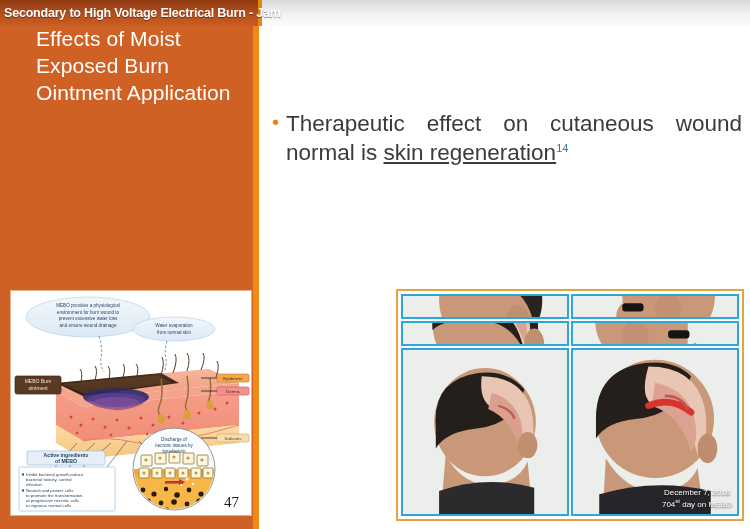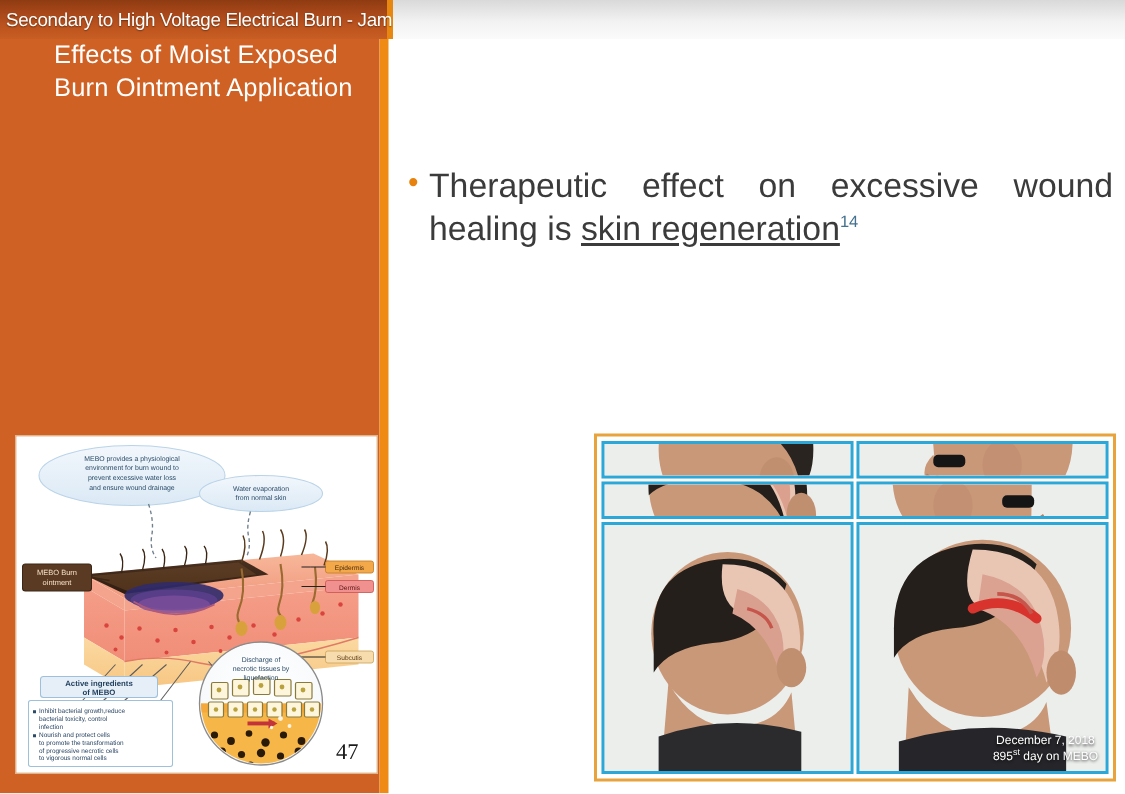--- a/index.html
+++ b/index.html
@@ -46,21 +46,21 @@
     width: 4px;
     height: 26px;
     background: #e8870f;
   }
   #titlebar-text {
     position: absolute;
     left: 4px; top: 0;
     height: 26px;
     line-height: 26px;
     font-size: 12.5px;
-    font-weight: normal;
+    font-weight: bold;
     color: #ffffff;
     white-space: nowrap;
     letter-spacing: -0.2px;
     text-shadow: 0 1px 1px rgba(0,0,0,0.45);
   }
 
   
   #left-panel {
     position: absolute;
     left: 0; top: 26px;
@@ -73,21 +73,21 @@
     left: 253px; top: 26px;
     width: 6px;
     height: 503px;
     background: #ef8b15;
   }
   #heading {
     position: absolute;
     left: 36px;
     top: 26px;
     width: 215px;
-    font-size: 17px;
+    font-size: 21px;
     line-height: 1.28;
     color: #ffffff;
     font-weight: normal;
     letter-spacing: 0.1px;
   }
 
   
   #figure-left {
     position: absolute;
     left: 10px;
@@ -444,21 +444,21 @@
       <text x="163" y="156" font-family="Liberation Sans, sans-serif" font-size="4.6" fill="#2a4a66" text-anchor="middle">necrotic tissues by</text>
       <text x="163" y="162" font-family="Liberation Sans, sans-serif" font-size="4.6" fill="#2a4a66" text-anchor="middle">liquefaction</text>
     </svg>
     <div id="fig-pagenum">47</div>
   </div>
 
   <div id="body-area">
 
 
     <div class="bullet-block" id="bullet-2">
-      <span>Therapeutic effect on excessive wound healing is </span><span class="underline-phrase">skin regeneration</span><sup class="ref-dark">14</sup>
+      <span>Therapeutic effect on cutaneous wound normal is </span><span class="underline-phrase">skin regeneration</span><sup class="ref-dark">14</sup>
     </div>
 
   </div>
 
   <div id="figure-right">
     <div id="photo-grid">
 
       <div class="photo-cell">
         <svg viewBox="0 0 100 100" preserveAspectRatio="xMidYMid slice">
           <rect width="100" height="100" fill="#eceeec"></rect>
@@ -544,20 +544,20 @@
           <path d="M46 10 q28 0 34 24 q4 18 -4 30 q-6 -24 -26 -30 q-10 -4 -4 -24z" fill="#e9c6b4"></path>
           <path d="M50 20 q20 4 24 22 q3 12 -2 20 q-6 -22 -24 -28z" fill="#dba292"></path>
           <path d="M46 34 q14 -6 26 4" stroke="#d8332c" stroke-width="4" fill="none" stroke-linecap="round"></path>
           <path d="M56 28 q10 0 14 8" stroke="#c6564c" stroke-width="1.6" fill="none"></path>
           <ellipse cx="82" cy="60" rx="6" ry="9" fill="#bf8d6e"></ellipse>
           <path d="M20 66 q12 20 30 20 q20 0 26 -14 l4 30 l-62 0z" fill="#c99878"></path>
           <path d="M16 88 q34 -10 68 -2 l0 14 l-68 0z" fill="#26262a"></path>
         </svg>
         <div id="photo-caption">
           <div>December 7, 2018</div>
-          <div><span>895</span><sup>st</sup><span> day on MEBO</span></div>
+          <div><span>704</span><sup>st</sup><span> day on MEBO</span></div>
         </div>
       </div>
 
     </div>
   </div>
 
 </div>
 
 </body></html>

